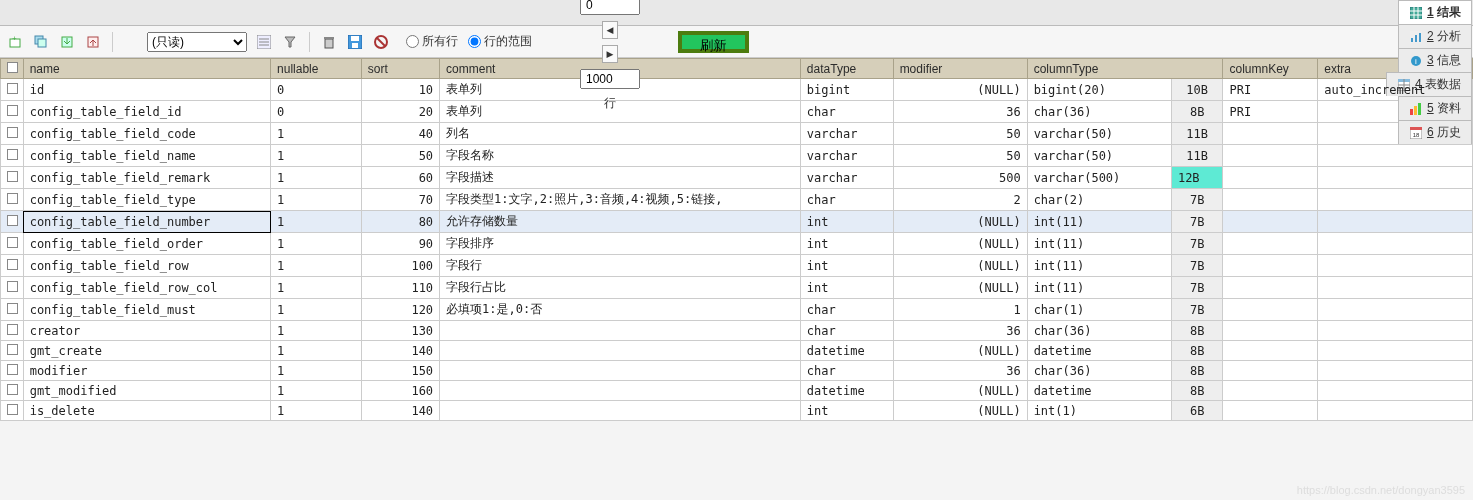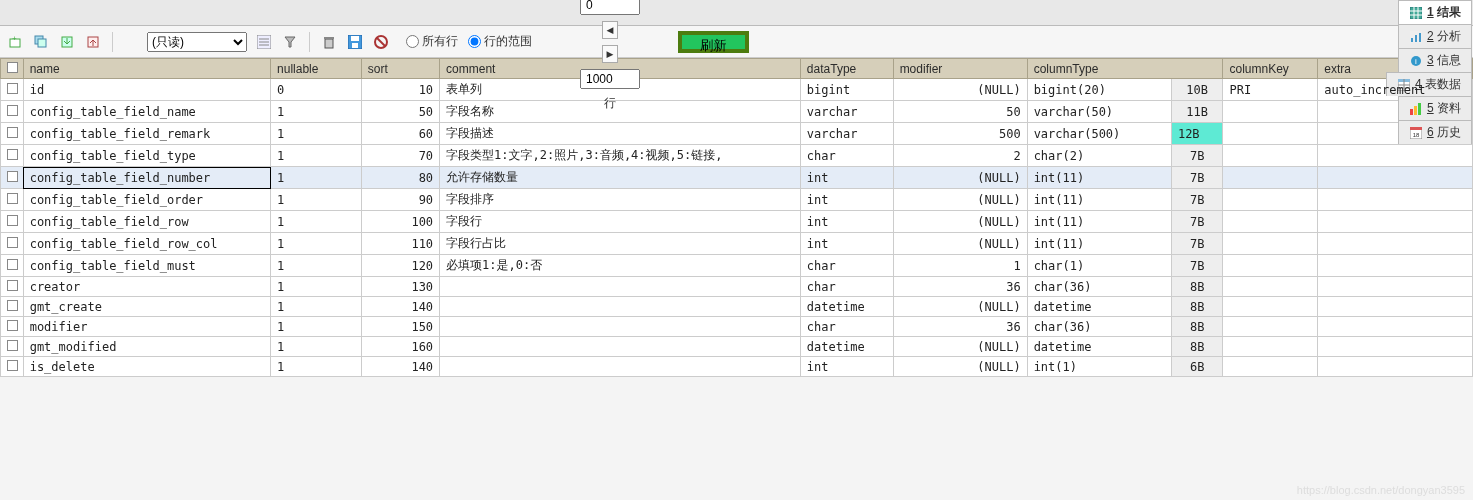--- a/index.html
+++ b/index.html
@@ -285,20 +285,46 @@
           <td>表单列</td>
           <td>bigint</td>
           <td class="null">(NULL)</td>
           <td>bigint(20)</td>
           <td style="text-align:center;background:#eee">10B</td>
           <td>PRI</td>
           <td>auto_increment</td>
         </tr>
         <tr>
           <td class="col-chk"><span class="chk"></span></td>
+          <td class="">config_table_field_id</td>
+          <td>0</td>
+          <td class="num">20</td>
+          <td>表单列</td>
+          <td>char</td>
+          <td class="num">36</td>
+          <td>char(36)</td>
+          <td style="text-align:center;background:#eee">8B</td>
+          <td>PRI</td>
+          <td></td>
+        </tr>
+        <tr>
+          <td class="col-chk"><span class="chk"></span></td>
+          <td class="">config_table_field_code</td>
+          <td>1</td>
+          <td class="num">40</td>
+          <td>列名</td>
+          <td>varchar</td>
+          <td class="num">50</td>
+          <td>varchar(50)</td>
+          <td style="text-align:center;background:#eee">11B</td>
+          <td></td>
+          <td></td>
+        </tr>
+        <tr>
+          <td class="col-chk"><span class="chk"></span></td>
           <td class="">config_table_field_name</td>
           <td>1</td>
           <td class="num">50</td>
           <td>字段名称</td>
           <td>varchar</td>
           <td class="num">50</td>
           <td>varchar(50)</td>
           <td style="text-align:center;background:#eee">11B</td>
           <td></td>
           <td></td>

